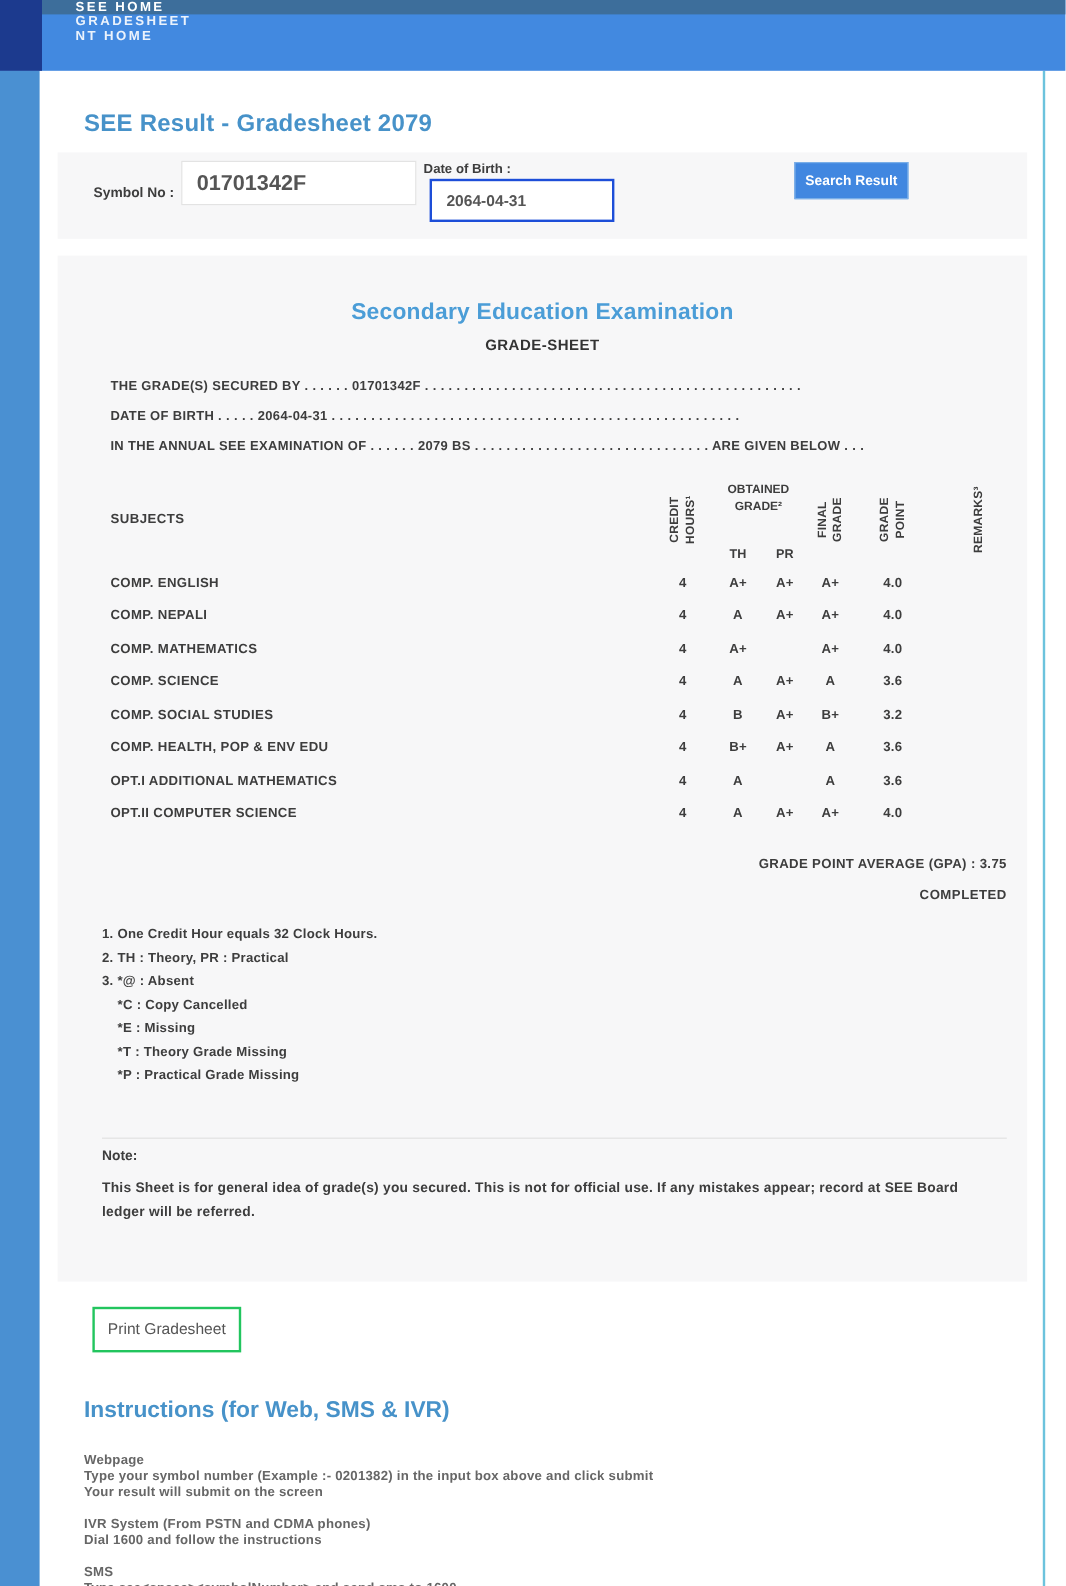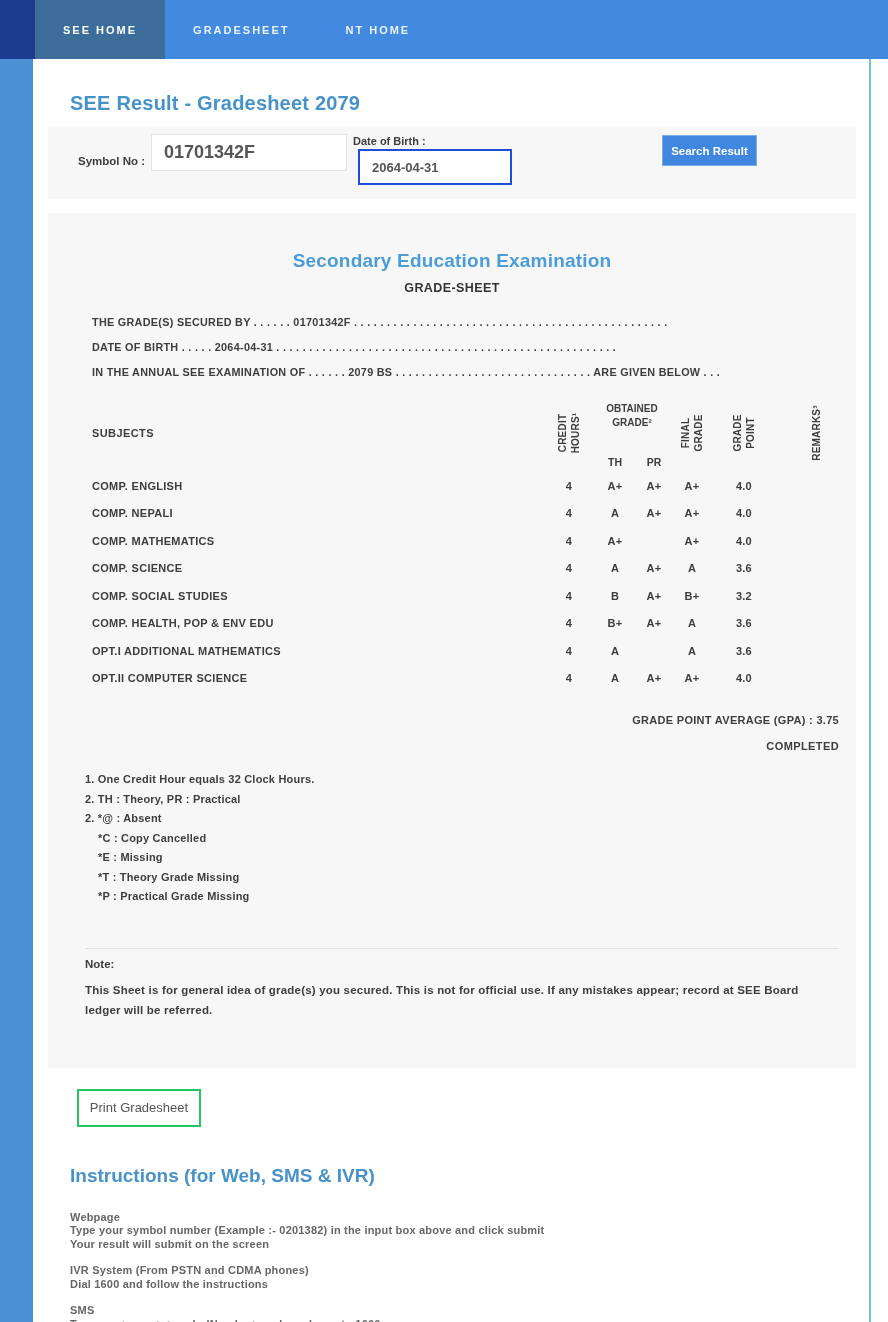--- a/index.html
+++ b/index.html
@@ -2,21 +2,21 @@
 <html><head>
 <meta charset="utf-8">
 <style>
   * { margin:0; padding:0; box-sizing:border-box; }
   html,body { width:888px; height:1322px; background:#ffffff; overflow:hidden;
     font-family:"Liberation Sans", sans-serif; }
   .page { position:relative; width:888px; height:1322px; background:#fff; }
 
   
   .topnav { position:absolute; left:0; top:0; width:888px; height:59px;
-    background:#4289e0; display:flex; align-items:stretch; padding-left:35px; z-index:3; }
+    background:#4289e0; display:flex; align-items:stretch; padding-left:35px; z-index:3;flex-direction:column; }
   .corner-block { position:absolute; left:0; top:0; width:35px; height:59px; background:#1c3a8e; z-index:4; }
   .tab { display:flex; align-items:center; padding:0 28px; color:#eaf2fc; font-size:11px;
     font-weight:700; letter-spacing:2px; cursor:pointer; }
   .tab.active { background:#3d6e9b; color:#ffffff; }
 
   
   .left-strip { position:absolute; left:0; top:59px; width:33px; height:1263px; background:#4a90d2; }
   .right-line { position:absolute; left:869px; top:59px; width:2px; height:1263px; background:#6cc3dd; }
 
   
@@ -220,21 +220,21 @@
           <div class="cell"></div>
         </div>
       </div>
 
       <p class="gpa-line">GRADE POINT AVERAGE (GPA) : 3.75</p>
       <p class="completed-line">COMPLETED</p>
 
       <div class="footnotes">
         <p class="fn">1. One Credit Hour equals 32 Clock Hours.</p>
         <p class="fn">2. TH : Theory, PR : Practical</p>
-        <p class="fn">2. *@ : Absent</p>
+        <p class="fn">3. *@ : Absent</p>
         <p class="fn indent">*C : Copy Cancelled</p>
         <p class="fn indent">*E : Missing</p>
         <p class="fn indent">*T : Theory Grade Missing</p>
         <p class="fn indent">*P : Practical Grade Missing</p>
       </div>
 
       <hr class="note-divider">
       <p class="note-label">Note:</p>
       <p class="note-text">This Sheet is for general idea of grade(s) you secured. This is not for official use. If any mistakes appear; record at SEE Board ledger will be referred.</p>
     </section>

